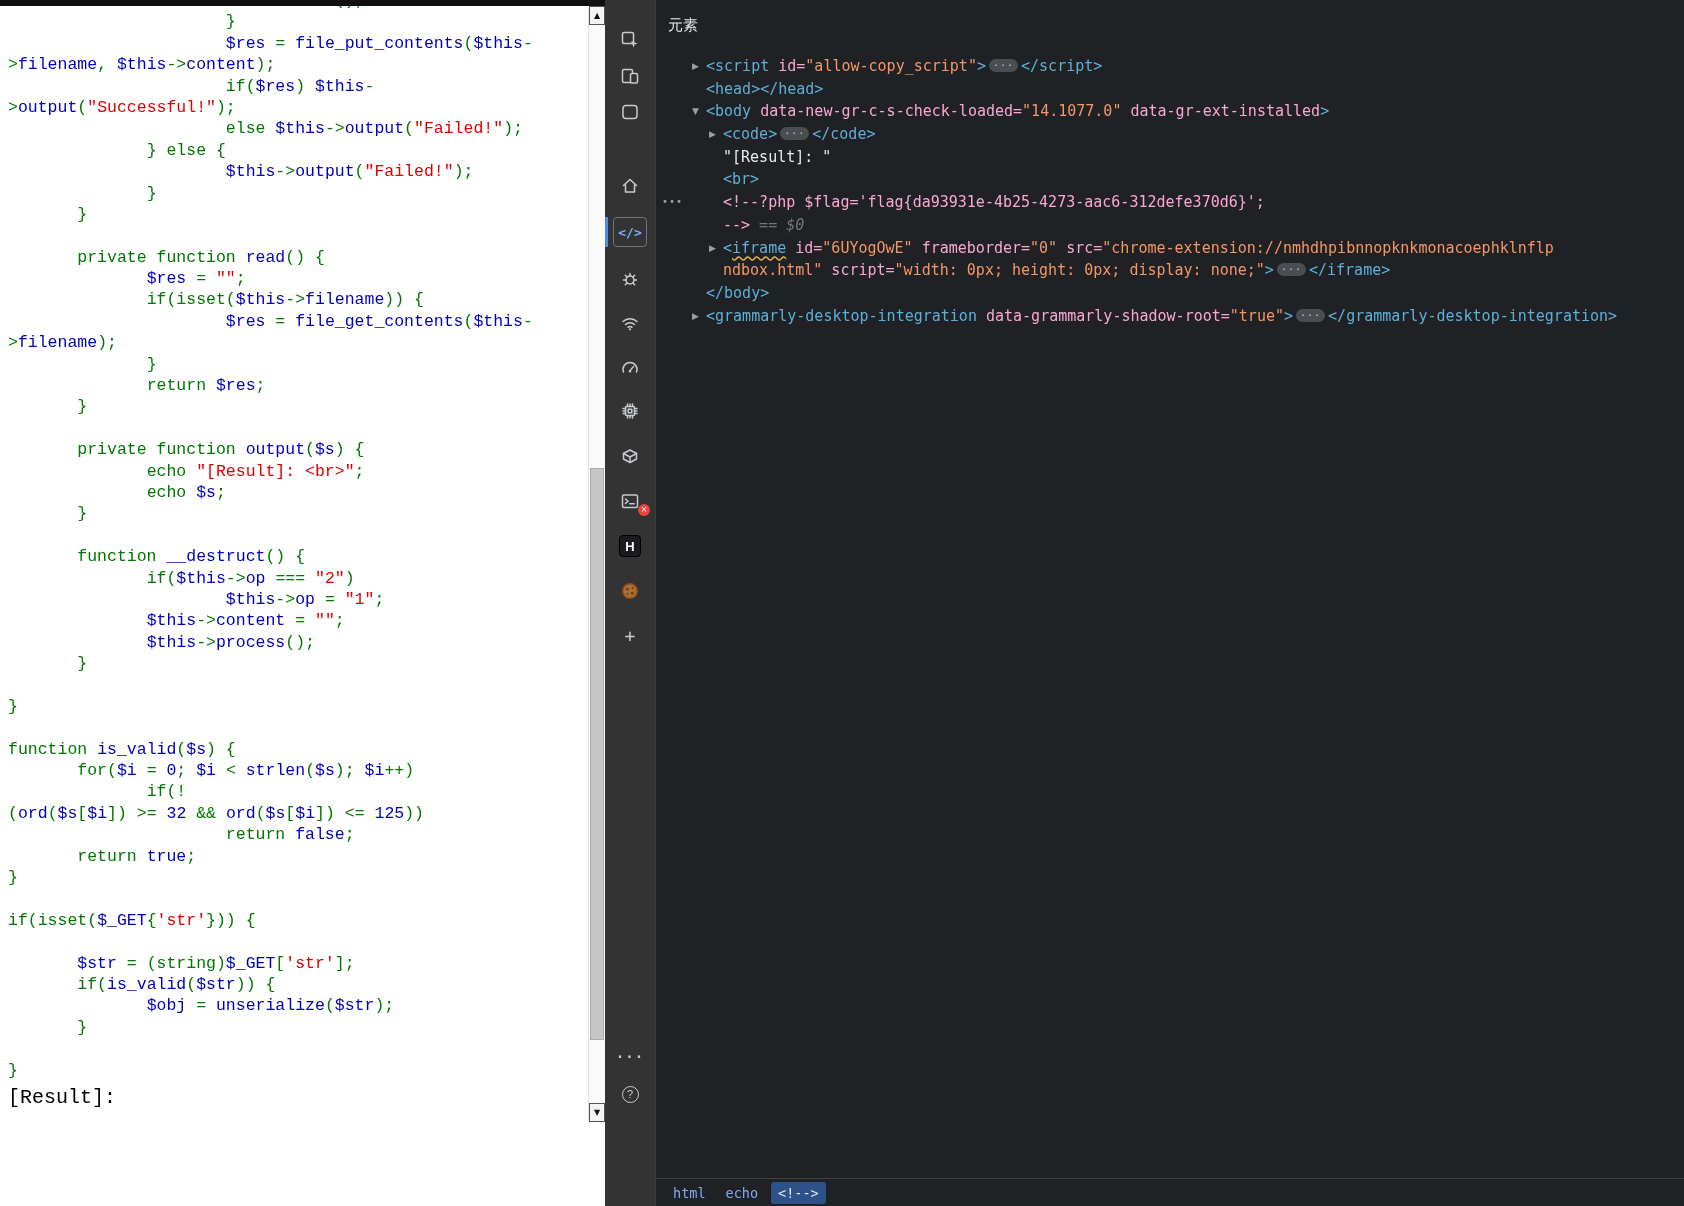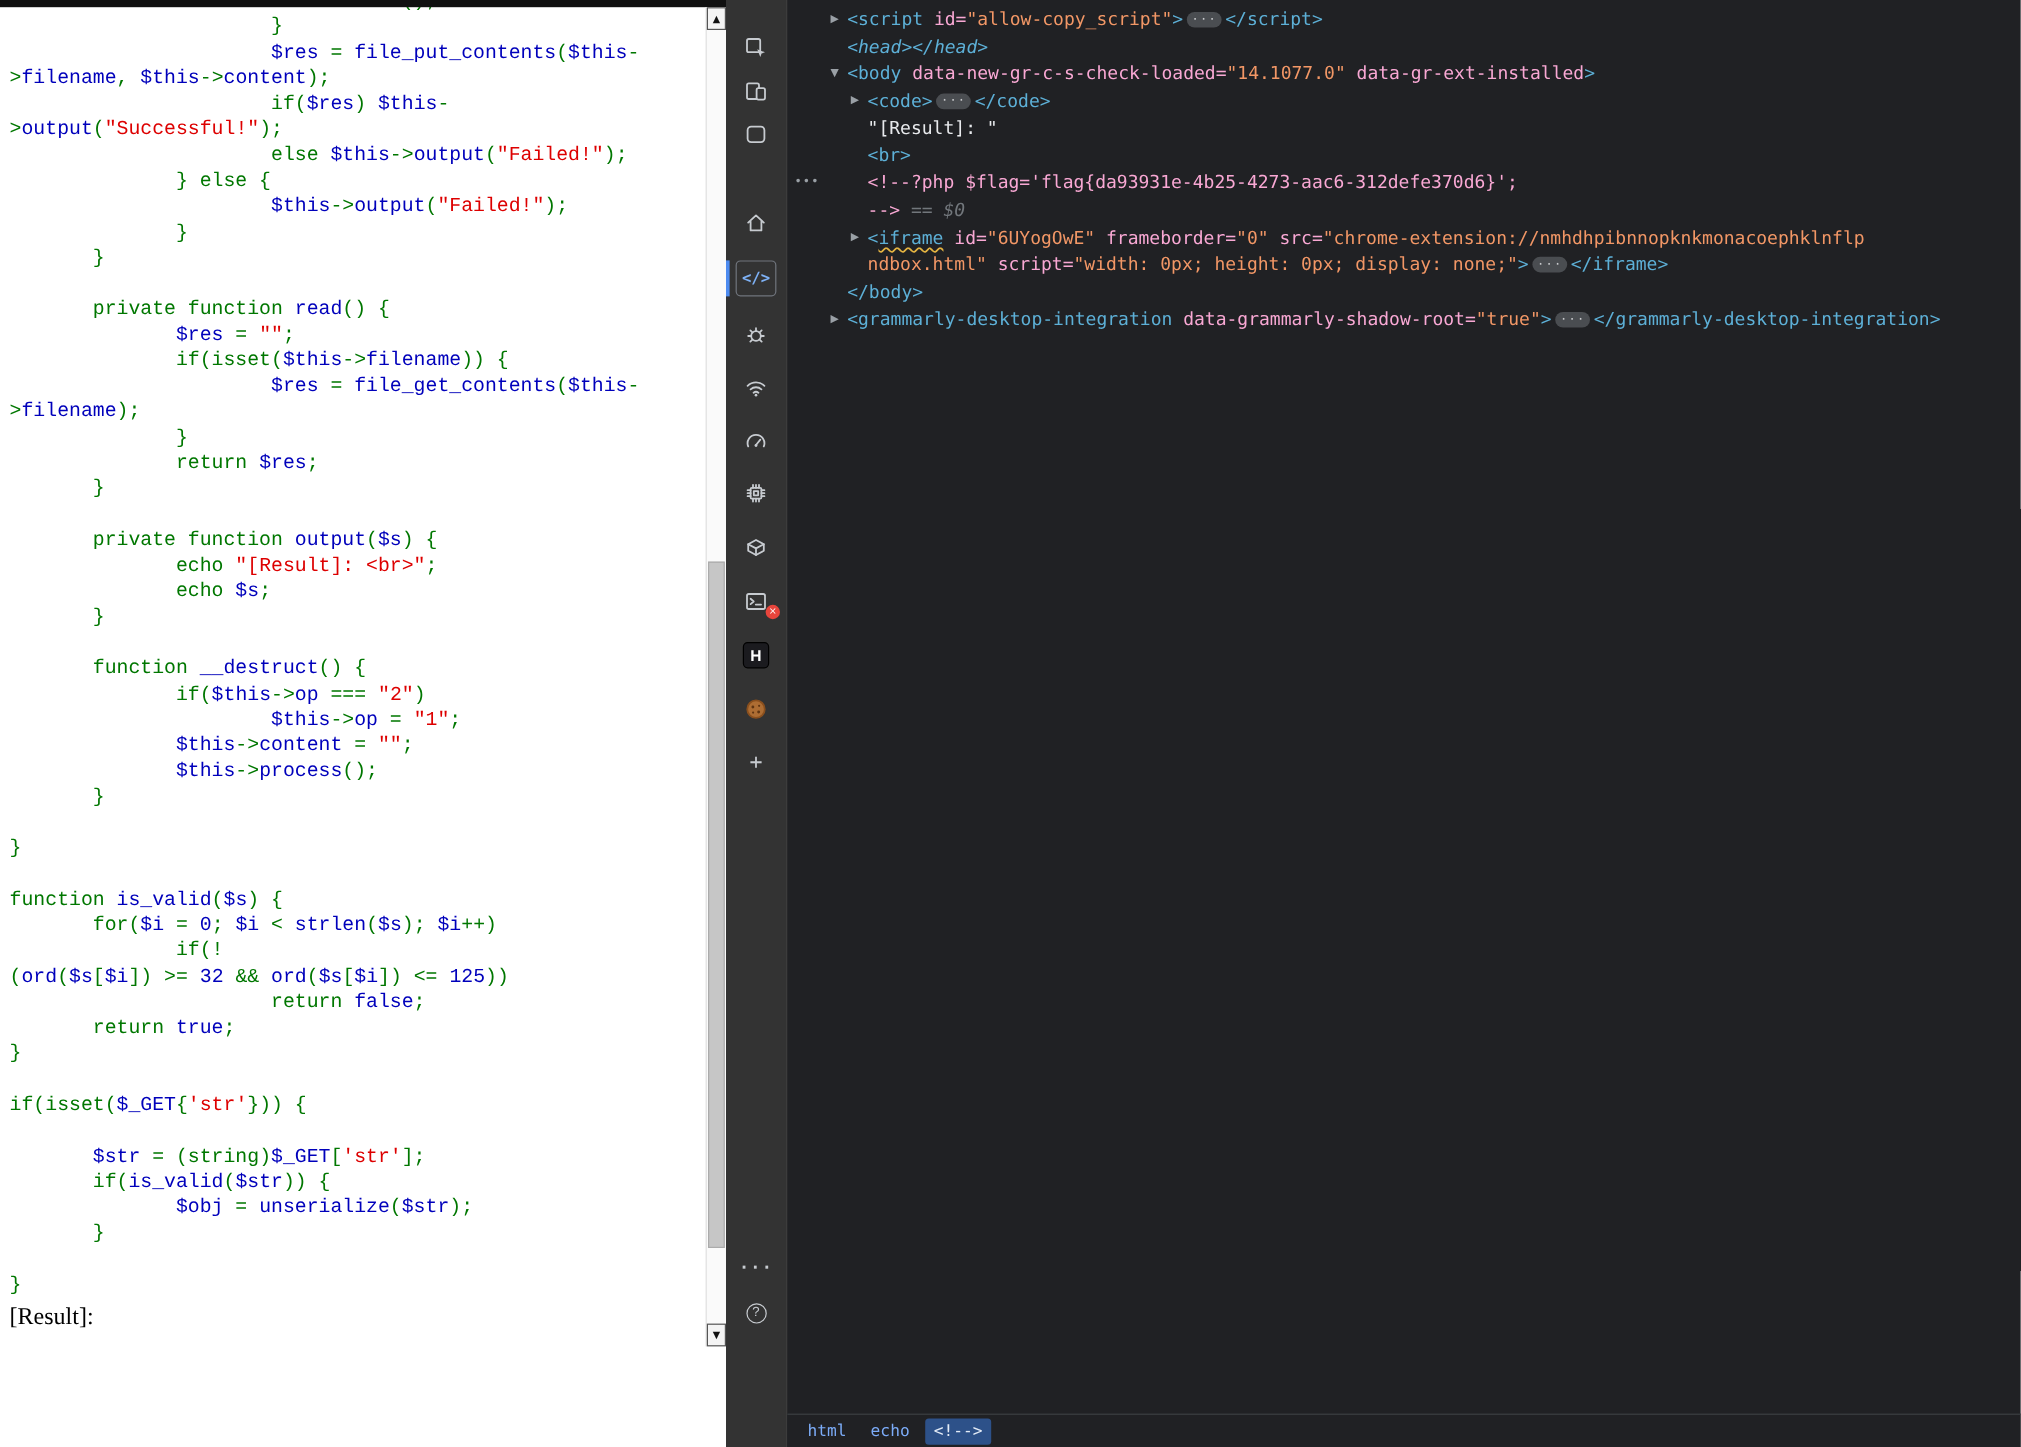--- a/index.html
+++ b/index.html
@@ -6,21 +6,21 @@
   html,body{width:1684px;height:1206px;overflow:hidden;background:#fff}
   .screen{position:relative;width:1684px;height:1206px;font-family:"Liberation Sans",sans-serif;overflow:hidden}
 
   
   .left-pane{position:absolute;left:0;top:0;width:605px;height:1206px;background:#ffffff;overflow:hidden}
   .top-edge{position:absolute;left:0;top:0;width:605px;height:6px;background:#101010;z-index:3}
   .code-area{position:absolute;left:8px;top:-10px;font-family:"Liberation Mono",monospace;
              font-size:16.5px;line-height:21.4px;white-space:pre;z-index:1}
   .code-line{height:21.4px}
   .k{color:#007700}.v{color:#0000BB}.s{color:#DD0000}
-  .result-line{position:absolute;left:8px;top:1086px;font-family:Liberation Serif, serif;
+  .result-line{position:absolute;left:8px;top:1086px;font-family:Liberation Mono, monospace;
                font-size:20px;color:#000;z-index:1}
 
   .scrollbar{position:absolute;right:0;top:6px;width:17px;height:1116px;background:#fafafa;
              border-left:1px solid #e0e0e0;z-index:4;font-family:"DejaVu Sans",sans-serif}
   .sb-btn{position:absolute;left:0;width:16px;height:19px;background:#f4f4f4;border:1px solid #555;
           color:#111;font-size:8px;display:flex;align-items:center;justify-content:center}
   .sb-btn.up{top:0}
   .sb-btn.down{bottom:0}
   .sb-thumb{position:absolute;left:1px;top:462px;width:14px;height:572px;background:#c6c6c6;border:1px solid #ababab}
 
@@ -163,23 +163,26 @@
           <span class="txt-ico plus">+</span>
         </div>
         <div class="icon-box" style="top: 1042px;">
           <span class="txt-ico more">···</span>
         </div>
         <div class="icon-box" style="top: 1079px;">
           <span class="q-ico">?</span>
         </div>
       </div>
     <div class="dt-main">
+      <div class="panel-header">
+        <span>元素</span>
+      </div>
       <div class="dom-tree">
           <div class="dom-row" style="padding-left: 50px;"><span class="arrow" style="left: 36px;">▶</span><span class="tag">&lt;script</span><span class="attr"> id=</span><span class="val">"allow-copy_script"</span><span class="tag">&gt;</span><span class="pill">···</span><span class="tag">&lt;/script&gt;</span></div>
-          <div class="dom-row" style="padding-left: 50px; font-style: italic;"><span class="tag">&lt;head&gt;&lt;/head&gt;</span></div>
+          <div class="dom-row" style="padding-left: 50px;"><span class="tag">&lt;head&gt;&lt;/head&gt;</span></div>
           <div class="dom-row" style="padding-left: 50px;"><span class="arrow" style="left: 36px;">▼</span><span class="tag">&lt;body</span><span class="attr"> data-new-gr-c-s-check-loaded=</span><span class="val">"14.1077.0"</span><span class="attr"> data-gr-ext-installed</span><span class="tag">&gt;</span></div>
           <div class="dom-row" style="padding-left: 67px;"><span class="arrow" style="left: 53px;">▶</span><span class="tag">&lt;code&gt;</span><span class="pill">···</span><span class="tag">&lt;/code&gt;</span></div>
           <div class="dom-row" style="padding-left: 67px;"><span class="text">"[Result]: "</span></div>
           <div class="dom-row" style="padding-left: 67px;"><span class="tag">&lt;br&gt;</span></div>
           <div class="dom-row" style="padding-left: 67px;"><span class="gutter-dots">•••</span><span class="comment">&lt;!--?php $flag='flag{da93931e-4b25-4273-aac6-312defe370d6}';</span></div>
           <div class="dom-row" style="padding-left: 67px;"><span class="comment">--&gt;</span><span class="selmark"> == $0</span></div>
           <div class="dom-row" style="padding-left: 67px;"><span class="arrow" style="left: 53px;">▶</span><span class="tag">&lt;</span><span class="tag sq">iframe</span><span class="attr"> id=</span><span class="val">"6UYogOwE"</span><span class="attr"> frameborder=</span><span class="val">"0"</span><span class="attr"> src=</span><span class="val">"chrome-extension://nmhdhpibnnopknkmonacoephklnflp</span></div>
           <div class="dom-row" style="padding-left: 67px;"><span class="val">ndbox.html"</span><span class="attr"> script=</span><span class="val">"width: 0px; height: 0px; display: none;"</span><span class="tag">&gt;</span><span class="pill">···</span><span class="tag">&lt;/iframe&gt;</span></div>
           <div class="dom-row" style="padding-left: 50px;"><span class="tag">&lt;/body&gt;</span></div>
           <div class="dom-row" style="padding-left: 50px;"><span class="arrow" style="left: 36px;">▶</span><span class="tag">&lt;grammarly-desktop-integration</span><span class="attr"> data-grammarly-shadow-root=</span><span class="val">"true"</span><span class="tag">&gt;</span><span class="pill">···</span><span class="tag">&lt;/grammarly-desktop-integration&gt;</span></div>

